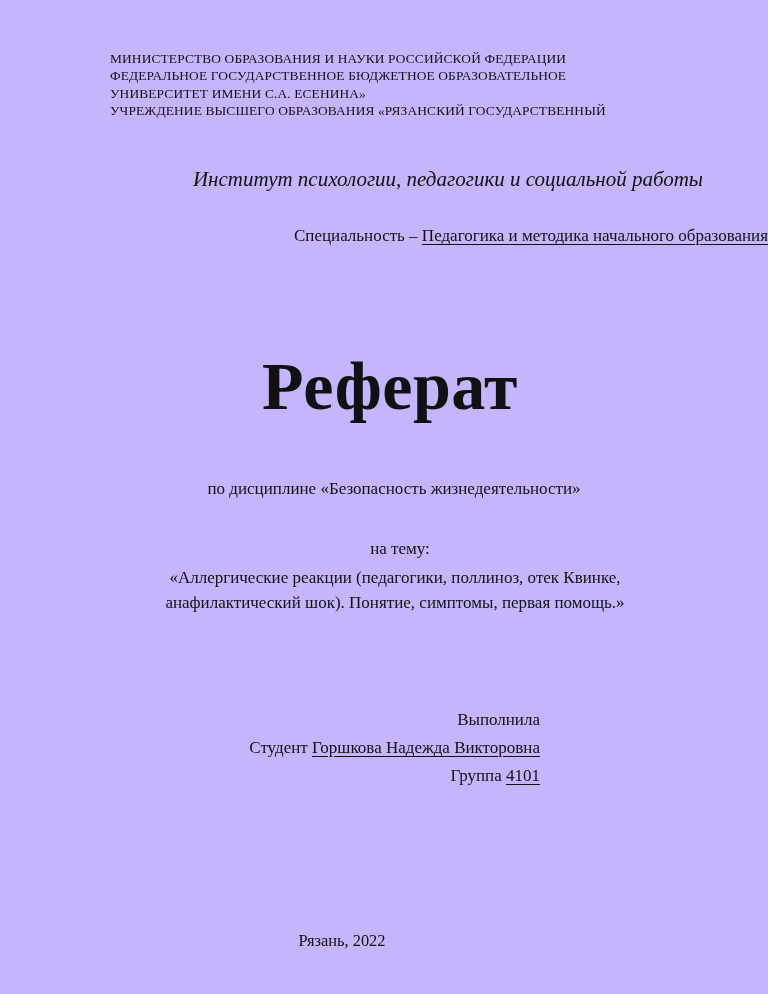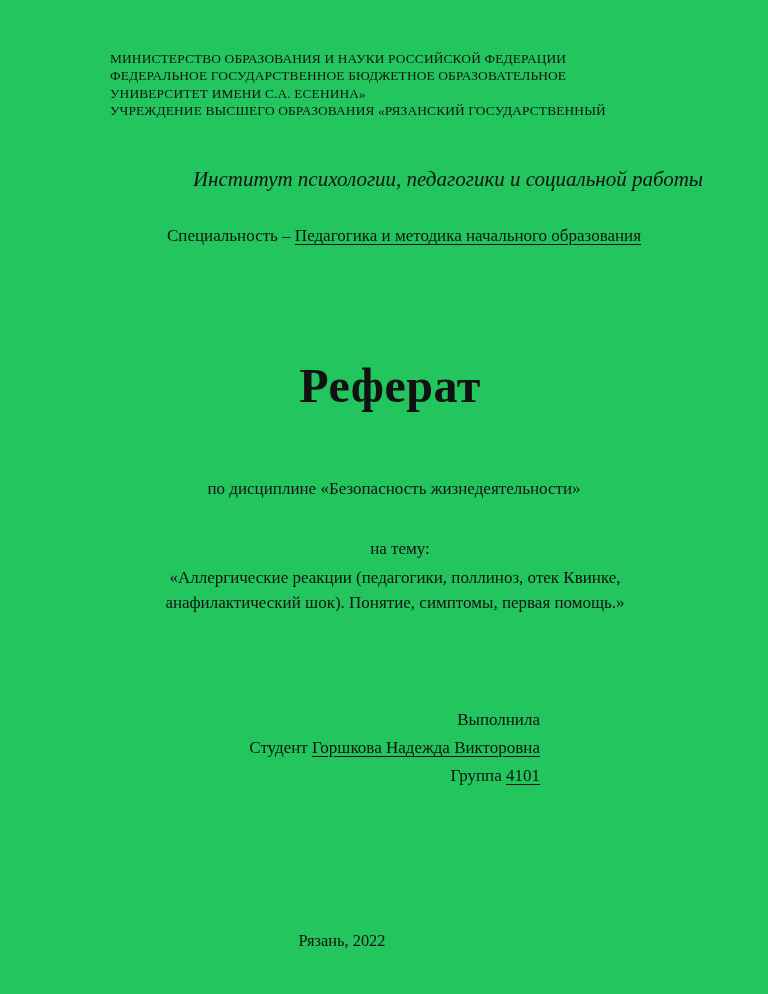--- a/index.html
+++ b/index.html
@@ -12,21 +12,21 @@
     font-family: "Liberation Serif", "DejaVu Serif", serif;
     color: #111111;
     -webkit-font-smoothing: antialiased;
   }
 
   .page {
     position: relative;
     width: 768px;
     height: 994px;
     margin: 0 auto;
-    background: #22c55e;
+    background: #c4b5fd;
     overflow: hidden;
   }
 
   
   .org-header {
     position: absolute;
     left: 110px;
     top: 50px;
     width: 600px;
     text-align: left;
@@ -53,40 +53,40 @@
   }
 
   
   .specialty {
     position: absolute;
     left: 0;
     top: 224px;
     width: 768px;
     padding-left: 40px;
     box-sizing: border-box;
-    text-align: center;
+    text-align: right;
     font-size: 17px;
     line-height: 23px;
   }
   .specialty .underlined {
     text-decoration: underline;
     text-underline-offset: 2.5px;
     text-decoration-thickness: 1px;
   }
 
   
   .doc-title {
     position: absolute;
     left: 0;
     top: 345px;
     width: 768px;
     padding-left: 12px;
     box-sizing: border-box;
     text-align: center;
-    font-size: 48px;
+    font-size: 68px;
     font-weight: bold;
     line-height: 82px;
     letter-spacing: 0.5px;
   }
 
   
   .discipline {
     position: absolute;
     left: 0;
     top: 477px;

